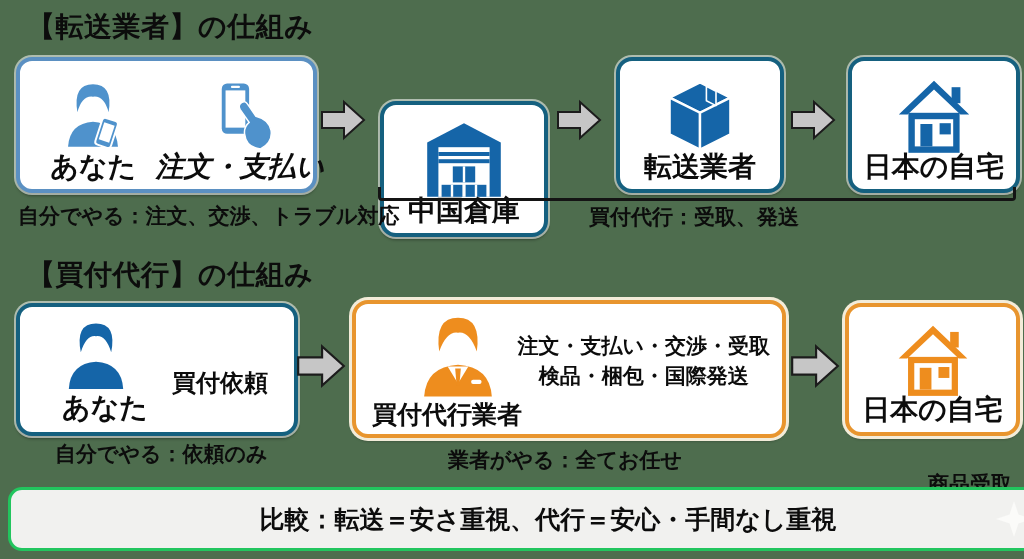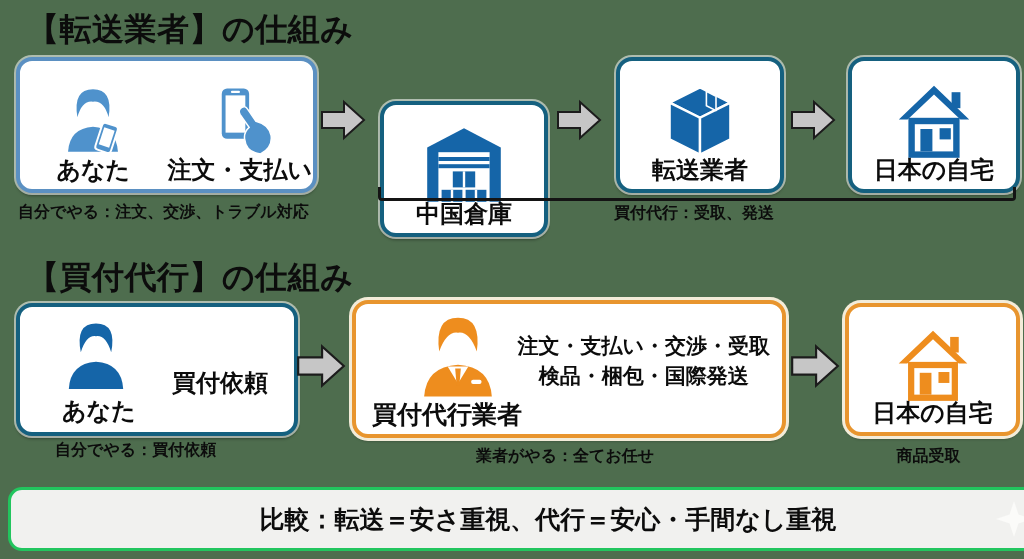--- a/index.html
+++ b/index.html
@@ -6,36 +6,36 @@
   body{
     font-family:"Liberation Sans","DejaVu Sans",sans-serif;
     background:#4e6d4e;
   }
   .canvas{
     position:relative;width:1024px;height:559px;overflow:hidden;
     background:#4e6d4e;
   }
   .abs{position:absolute;}
   .section-title{
-    font-size:32px;font-weight:800;color:#0c0c0c;letter-spacing:.5px;white-space:nowrap;
+    font-size:28px;font-weight:800;color:#0c0c0c;letter-spacing:.5px;white-space:nowrap;
   }
   .flowbox{
     position:absolute;background:#ffffff;border-radius:16px;
     box-shadow:0 0 0 2px rgba(255,255,255,.55),0 3px 3px rgba(0,0,0,.35);
   }
   .border-blue-light{border:4px solid #5b90c2;}
   .border-teal{border:4px solid #15607f;}
   .border-orange{border:4px solid #e8952e;box-shadow:0 0 0 3px #f3ecd9,0 3px 3px rgba(0,0,0,.35);}
   .box-col{display:flex;flex-direction:column;align-items:center;justify-content:flex-end;height:100%;}
   .box-label{
-    font-size:24px;font-weight:800;color:#0c0c0c;line-height:1.1;
+    font-size:28px;font-weight:800;color:#0c0c0c;line-height:1.1;
     padding-bottom:6px;white-space:nowrap;
   }
   .caption{
-    font-size:16px;font-weight:800;color:#0c0c0c;white-space:nowrap;
+    font-size:21px;font-weight:800;color:#0c0c0c;white-space:nowrap;
   }
   .arrow-right{display:block;}
   .bracket{
     position:absolute;border:3px solid #141414;border-top:none;
     border-radius:0 0 4px 4px;
   }
   .footer-bar{
     position:absolute;background:#f1f1ef;border:3px solid #22c55e;border-radius:14px;
     display:flex;align-items:center;justify-content:center;padding-left:33px;
   }
@@ -60,21 +60,21 @@
           <path d="M18 88 Q20 58 50 56 Q80 58 82 88 Z" fill="#4f92cc"></path>
           <circle cx="50" cy="33" r="16" fill="#ffffff"></circle>
           <path d="M30 44 Q24 8 50 8 Q76 8 70 44 Q64 22 50 24 Q36 22 30 44 Z" fill="#4f92cc"></path>
           <g transform="translate(63,50) rotate(18)">
             <rect x="0" y="0" width="21" height="36" rx="4" fill="#4f92cc" stroke="#ffffff" stroke-width="2.5"></rect>
             <rect x="3.5" y="6" width="14" height="23" fill="#ffffff"></rect>
           </g>
         </svg>
         <div class="box-label">あなた</div>
       </div>
-      <div class="box-col" style="width:50%;">
+      <div class="box-col" style="width:50%;font-style:italic;">
         <svg class="icon" width="76" height="76" viewBox="0 0 100 100" style="margin-bottom:-3px;">
           <rect x="26" y="6" width="36" height="66" rx="7" fill="#4f92cc"></rect>
           <rect x="31" y="15" width="26" height="49" fill="#ffffff"></rect>
           <rect x="38" y="9" width="12" height="3" rx="1.5" fill="#ffffff"></rect>
           <path d="M77 92 Q58 90 56 72 Q55 63 62 57 L50 40 Q47 34 52 31 Q57 28 60 33 L71 49 Q88 53 91 68 Q93 84 77 92 Z" fill="#4f92cc" stroke="#ffffff" stroke-width="2"></path>
         </svg>
         <div class="box-label">注文・支払い</div>
       </div>
     </div>
   </div>
@@ -180,23 +180,23 @@
         <rect x="72" y="14" width="11" height="20" fill="#ee8d1e"></rect>
         <polygon points="50,6 6,48 17,48 50,17 83,48 94,48" fill="#ee8d1e"></polygon>
         <rect x="22" y="50" width="56" height="42" fill="#ffffff" stroke="#ee8d1e" stroke-width="8"></rect>
         <rect x="33" y="60" width="15" height="28" fill="#ee8d1e"></rect>
         <rect x="57" y="59" width="14" height="14" fill="#ee8d1e"></rect>
       </svg>
       <div class="box-label">日本の自宅</div>
     </div>
   </div>
 
-  <div class="abs caption" style="left:55px;top:440px;">自分でやる：買付依頼</div>
+  <div class="abs caption" style="left:55px;top:440px;">自分でやる：依頼のみ</div>
   <div class="abs caption" style="left:352px;top:446px;width:426px;text-align:center;">業者がやる：全てお任せ</div>
-  <div class="abs caption" style="left:845px;top:446px;width:167px;text-align:center;">商品受取</div>
+  <div class="abs caption" style="left:845px;top:470px;width:167px;text-align:right;">商品受取</div>
 
   <div class="footer-bar" style="left:8px;top:487px;width:1008px;height:58px;">
     <div class="footer-text">比較：転送＝安さ重視、代行＝安心・手間なし重視</div>
     <svg class="abs" style="right:20px;top:11px;" width="36" height="36" viewBox="0 0 40 40">
       <polygon points="20,0 25,15 40,20 25,25 20,40 15,25 0,20 15,15" fill="#fbfbf9" opacity="0.95"></polygon>
     </svg>
   </div>
 
 </div>
 

